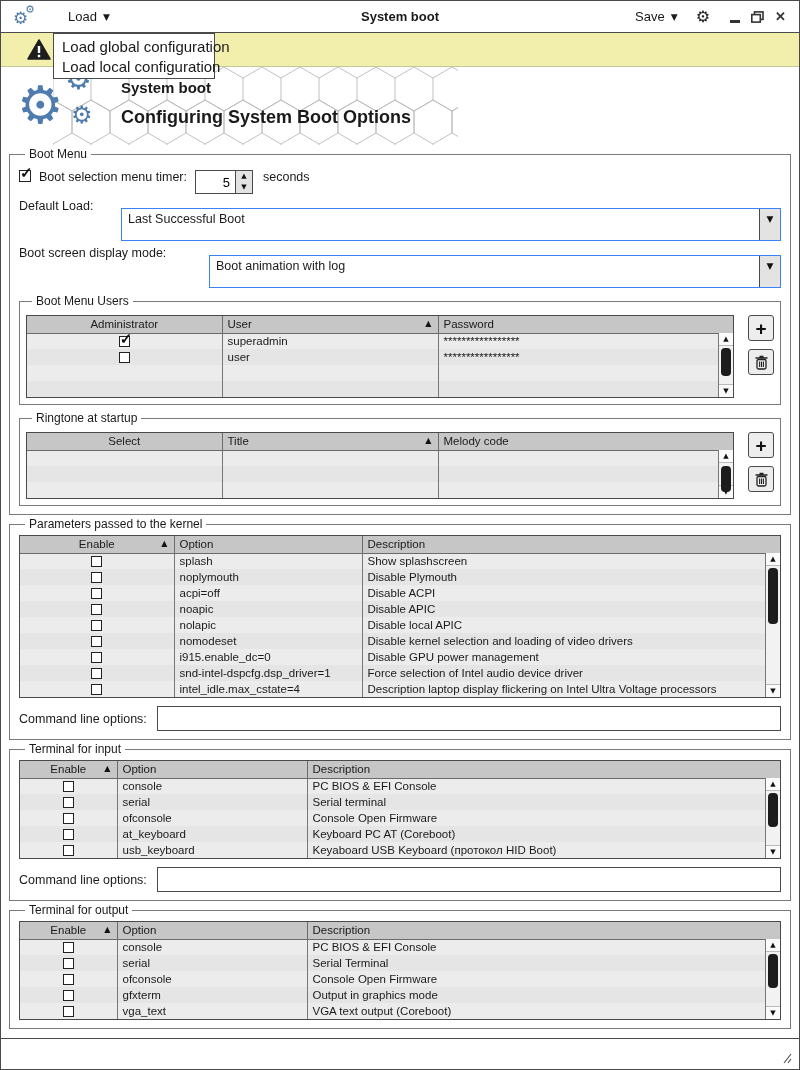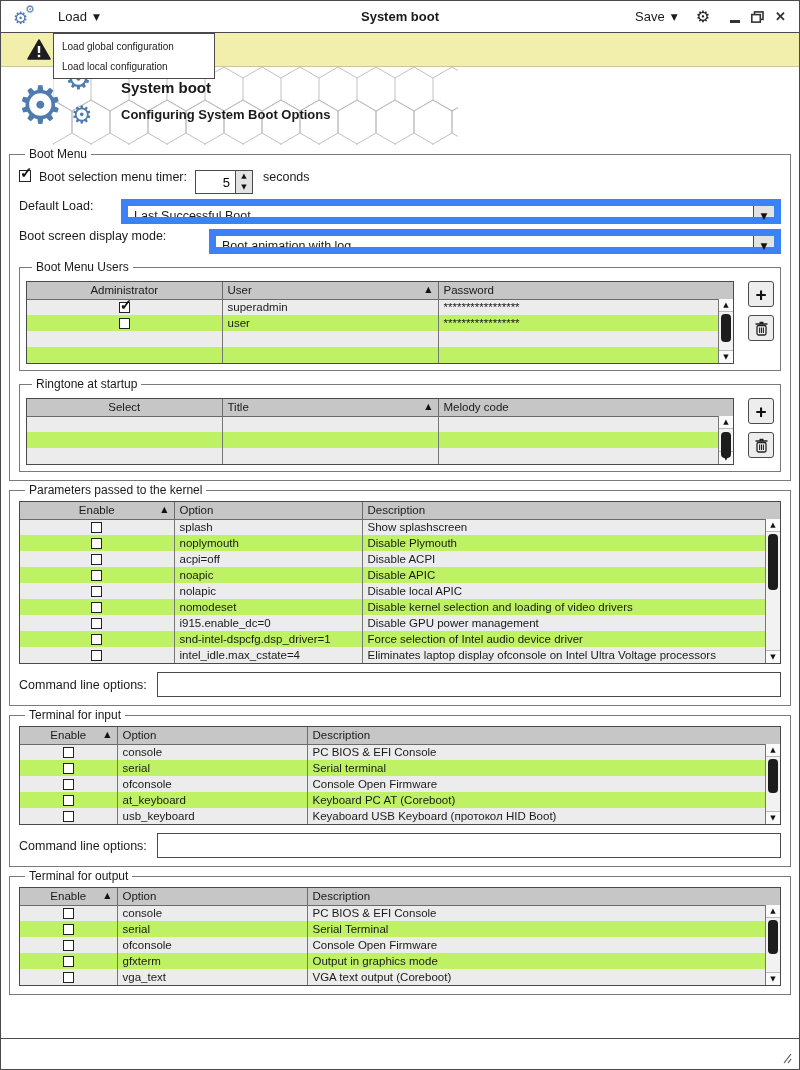--- a/index.html
+++ b/index.html
@@ -8,68 +8,68 @@
     font-family: "Liberation Sans", sans-serif;
     background:#fff; color:#1a1a1a;
     border:1px solid #4a4a4a;
     position:relative; overflow:hidden;
   }
   
   .titlebar { height:32px; border-bottom:1px solid #4a4a4a; display:flex; align-items:center; position:relative; background:#fff; }
   .app-icon { margin-left:12px; position:relative; width:26px; height:24px; color:#4f7bae; }
   .app-icon .g1 { position:absolute; left:0; top:3px; font-size:17px; font-family:"DejaVu Sans",sans-serif; }
   .app-icon .g2 { position:absolute; left:12px; top:-2px; font-size:11px; font-family:"DejaVu Sans",sans-serif; }
-  .menu-btn { margin-left:19px; font-size:13px; display:flex; align-items:center; gap:6px; cursor:default; }
+  .menu-btn { margin-left:29px; font-size:13px; display:flex; align-items:center; gap:6px; cursor:default; }
   .menu-btn .arr { font-size:9px; font-family:"DejaVu Sans",sans-serif; }
   .win-title { position:absolute; left:0; right:0; text-align:center; font-weight:bold; font-size:13px; pointer-events:none; }
   .tb-right { margin-left:auto; display:flex; align-items:center; gap:18px; margin-right:12px; }
   .gear-btn { font-size:16px; font-family:"DejaVu Sans",sans-serif; color:#222; }
   .win-ctrls { display:flex; align-items:center; gap:10px; }
   .wc { width:13px; height:12px; display:flex; align-items:center; justify-content:center; color:#333; }
   .wc-min { align-items:flex-end; }
   .wc-min i { display:block; width:10px; height:3px; background:#333; }
   .wc-close { font-size:13px; font-weight:bold; }
   
   .warnbar { height:34px; background:#f2efad; border-bottom:1px solid #c9c69a; display:flex; align-items:center; position:relative; }
   .warn-icon { margin-left:26px; }
   .warn-text { margin-left:5px; font-size:13px; font-weight:bold; }
   
   .dropdown { position:absolute; left:52px; top:32px; width:162px; background:#fff; border:1px solid #4a4a4a; z-index:50; padding:2px 0; }
-  .dropdown .item { font-size:10px; padding:2px 8px; height:20px; line-height:17px; white-space:nowrap; }
+  .dropdown .item { font-size:15px; padding:2px 8px; height:20px; line-height:17px; white-space:nowrap;text-align:right; }
   
   .logo-head { height:78px; position:relative; overflow:hidden; }
   .honeycomb { position:absolute; left:52px; top:0; }
   .logo-gears { position:absolute; left:16px; top:2px; width:95px; height:75px; color:#4f7bae; font-family:"DejaVu Sans",sans-serif; }
   .logo-gears .g1 { position:absolute; left:0px; top:6px; font-size:52px; }
   .logo-gears .g2 { position:absolute; left:48px; top:-8px; font-size:30px; }
   .logo-gears .g3 { position:absolute; left:54px; top:32px; font-size:24px; }
   .logo-title { position:absolute; left:120px; top:12px; font-size:15px; font-weight:bold; }
-  .logo-sub   { position:absolute; left:120px; top:40px; font-size:13px; font-weight:bold; }
+  .logo-sub   { position:absolute; left:120px; top:40px; font-size:18px; font-weight:bold; }
   
   fieldset { border:1px solid #7a7a7a; margin:0 8px; padding:4px 9px 8px 9px; background:transparent; }
   fieldset.outer { margin-top:2px; }
   legend { font-size:12px; padding:0 4px; margin-left:6px; }
   fieldset.inner { margin:6px 0 0 0; padding:4px 6px 6px 6px; }
   
   .frow { display:flex; margin-top:5px; }
   .lbl { font-size:12.5px; }
   .cb { display:inline-block; width:12px; height:12px; border:1.5px solid #222; background:#fff; position:relative; vertical-align:middle; }
   .cb.on::after { content:"\2713"; position:absolute; left:0px; top:-7px; font-size:15px; font-weight:bold; color:#111; }
   .spin { display:flex; margin-left:8px; height:24px; }
   .spin-val { width:40px; height:24px; border:1px solid #4a4a4a; border-right:none; font-size:13px; text-align:right; padding-right:5px; font-family:inherit; }
   .spin-btns { width:18px; height:24px; border:1px solid #4a4a4a; background:#e3e3e3; display:flex; flex-direction:column; }
   .spin-btns span { flex:1; font-size:7px; line-height:11px; text-align:center; color:#111; font-family:"DejaVu Sans",sans-serif; }
   .unit { margin-left:10px; }
-  .combo { flex:1; height:25px; border:7px solid #3b82f6; display:flex; background:#fff; }
+  .combo { flex:1; height:33px; border:1px solid #3b82f6; display:flex; background:#fff;margin-top:9px; }
   .combo .val { flex:1; font-size:12.5px; line-height:21px; padding-left:6px; white-space:nowrap; overflow:hidden; }
   .combo .btn { width:21px; background:#e3e3e3; border-left:1px solid #4a4a4a; text-align:center; font-size:9px; line-height:21px; color:#111; font-family:"DejaVu Sans",sans-serif; }
   .gap8 { width:8px; }
   
   .twrap { display:flex; align-items:flex-start; margin-top:3px; }
-  .tbl-outer { position:relative; border:1px solid #4a4a4a; flex:1; background:#bef264; }
+  .tbl-outer { position:relative; border:1px solid #4a4a4a; flex:1; background:#e5e5e5; }
   table { border-collapse:collapse; width:100%; table-layout:fixed; }
   th { background:#c6c6c6; font-weight:normal; font-size:11.5px; height:17px; border-right:1px solid #6b6b6b; border-bottom:1px solid #6b6b6b; text-align:left; padding:0 5px; position:relative; white-space:nowrap; overflow:hidden; }
   th:last-child { border-right:none; }
   th.c-center { text-align:center; }
   th .sort { position:absolute; right:6px; top:3px; font-size:8px; font-family:"DejaVu Sans",sans-serif; color:#111; }
   td { font-size:11.5px; height:16px; padding:0 5px; border-right:1px solid #777; white-space:nowrap; overflow:hidden; }
   td:last-child { border-right:none; }
   td.c-center, tbody td:first-child { text-align:center; }
   tbody tr:nth-child(odd) { background:#ececec; }
   tbody .cb { width:11px; height:11px; border-width:1.2px; }
@@ -371,21 +371,21 @@
             <td>Disable GPU power management</td>
           </tr>
           <tr>
             <td class="c-center"><span class="cb"></span></td>
             <td>snd-intel-dspcfg.dsp_driver=1</td>
             <td>Force selection of Intel audio device driver</td>
           </tr>
           <tr>
             <td class="c-center"><span class="cb"></span></td>
             <td>intel_idle.max_cstate=4</td>
-            <td>Eliminates laptop display ofconsole on Intel Ultra Voltage processors</td>
+            <td>Description laptop display flickering on Intel Ultra Voltage processors</td>
           </tr>
         </tbody>
     </table>
     <div class="vscroll">
       <div class="sb-btn up">▲</div>
       <div class="sb-track">
           <div class="sb-thumb" style="top:2px;height:56px"></div>
         </div>
       <div class="sb-btn dn">▼</div>
     </div>

